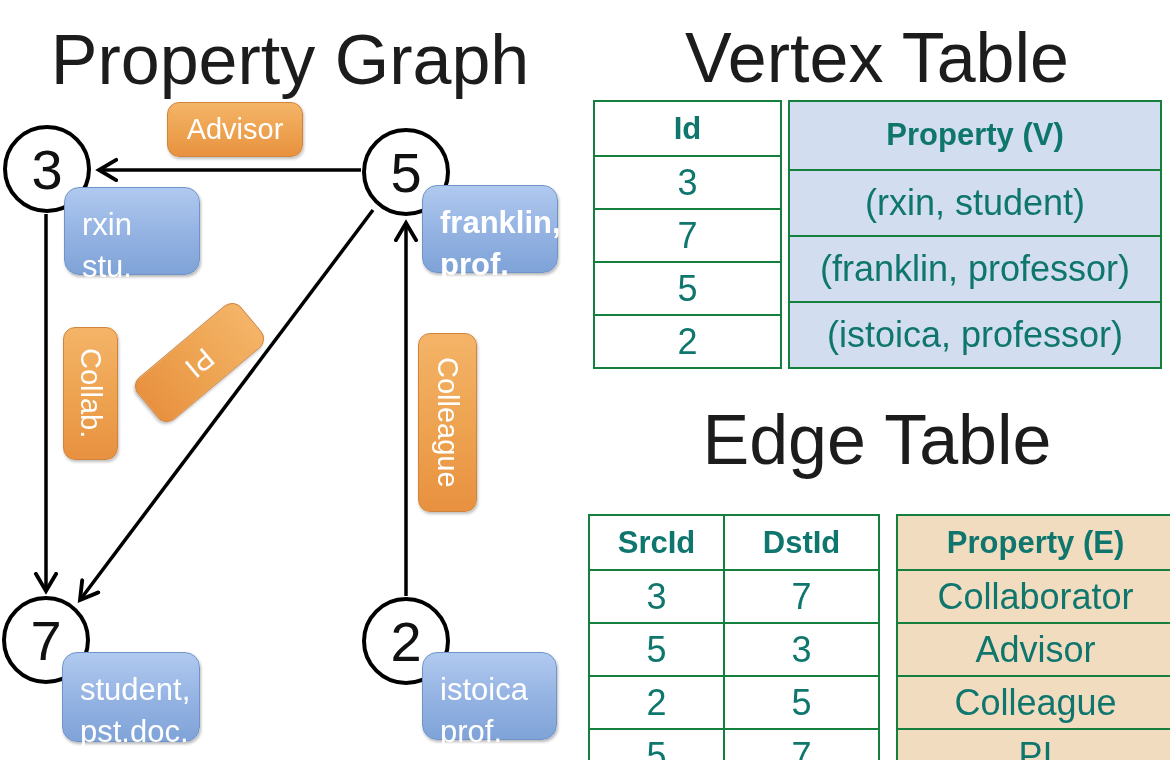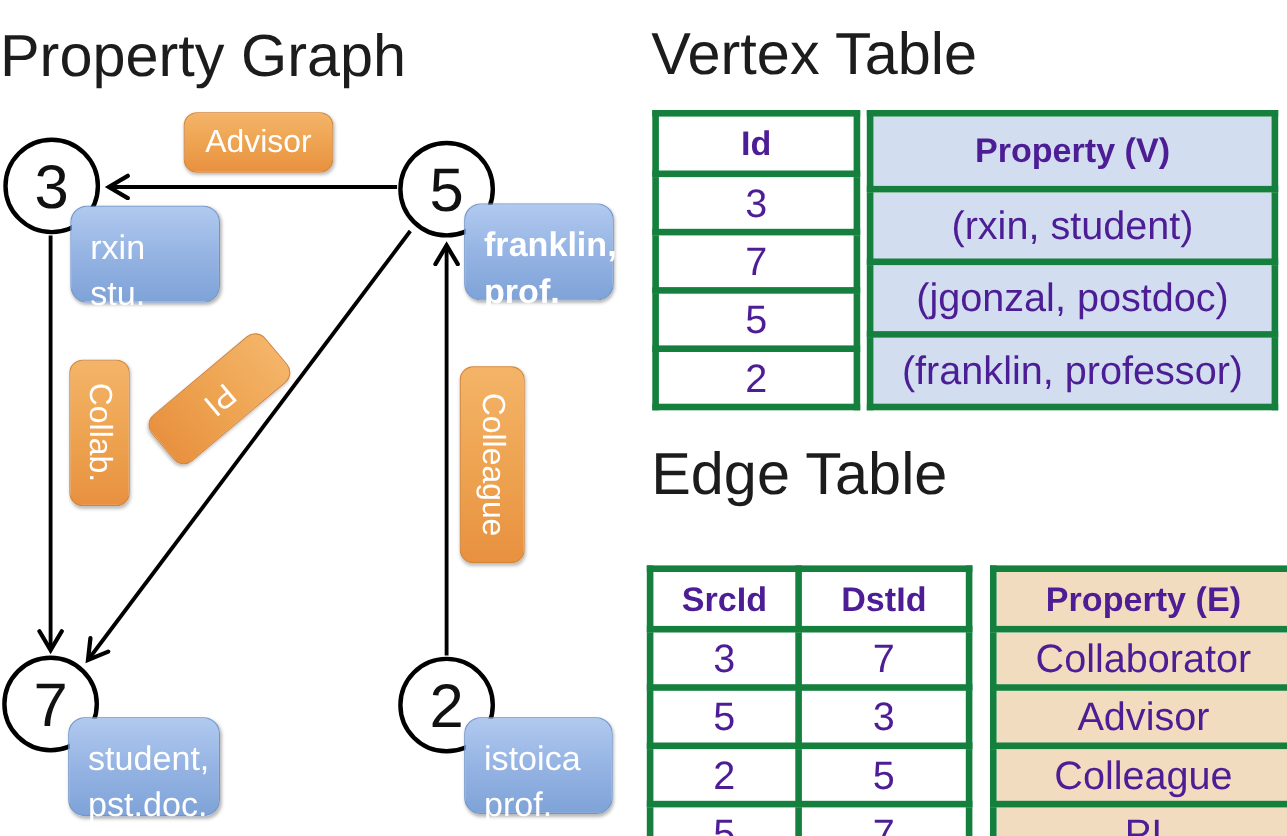--- a/index.html
+++ b/index.html
@@ -1,21 +1,21 @@
 <!DOCTYPE html>
 <html><head>
 <meta charset="utf-8">
 <style>
   html,body{margin:0;padding:0;background:#fff;}
   #stage{
     position:relative;width:1170px;height:760px;overflow:hidden;
     font-family:"Liberation Sans",sans-serif;background:#fff;
   }
   .title{
-    position:absolute;text-align:left;font-size:54px;font-weight:400;
+    position:absolute;text-align:center;font-size:70px;font-weight:400;
     color:#1c1c1c;letter-spacing:0px;white-space:nowrap;
   }
   
   #edges-svg{position:absolute;left:0;top:0;z-index:1;}
   .node{
     position:absolute;width:88px;height:88px;border:4px solid #000;border-radius:50%;
     background:#fff;z-index:2;display:flex;align-items:center;justify-content:center;
     box-sizing:border-box;font-size:56px;color:#111;
   }
   .elabel{
@@ -29,22 +29,22 @@
     position:absolute;z-index:4;border-radius:15px;
     background:linear-gradient(180deg,#b0c9ef 0%,#93b2e2 55%,#7fa3d8 100%);
     border:1.5px solid #6f94c9;color:#fff;box-sizing:border-box;
     font-size:31px;line-height:42px;padding:16px 0 0 17px;
     box-shadow:1px 2px 3px rgba(0,0,0,0.28);
   }
   
   .tblwrap{position:absolute;display:flex;}
   table{border-collapse:collapse;table-layout:fixed;}
   td{
-    border:6px solid #15803d;text-align:center;vertical-align:middle;
-    font-size:36px;color:#4c1d95;padding:0;box-sizing:border-box;height:53px;
+    border:2px solid #15803d;text-align:center;vertical-align:middle;
+    font-size:36px;color:#0f766e;padding:0;box-sizing:border-box;height:53px;
     white-space:nowrap;overflow:hidden;
   }
   tr.hdr td{font-weight:bold;font-size:31px;height:55px;}
   .vfill{background:#d2ddf0;}
   .efill{background:#f2dcc0;}
 </style>
 </head>
 <body>
 
 <div id="stage">
@@ -122,24 +122,24 @@
       </table>
     <table style="width:374px;">
       <tbody>
           <tr class="hdr">
             <td class="vfill">Property (V)</td>
           </tr>
       <tr>
             <td class="vfill">(rxin, student)</td>
           </tr>
       <tr>
-            <td class="vfill">(jgonzal, postdoc)</td>
+            <td class="vfill">(franklin, professor)</td>
           </tr>
       <tr>
-            <td class="vfill">(franklin, professor)</td>
+            <td class="vfill">(istoica, professor)</td>
           </tr>
     </tbody>
       </table>
   </div>
 
   <div class="tblwrap" style="left:588px;top:514px;gap:16px;border-radius:17px;">
     <table style="width:290px;">
       <tbody>
           <tr class="hdr">
         <td style="width:135px;">SrcId</td>

